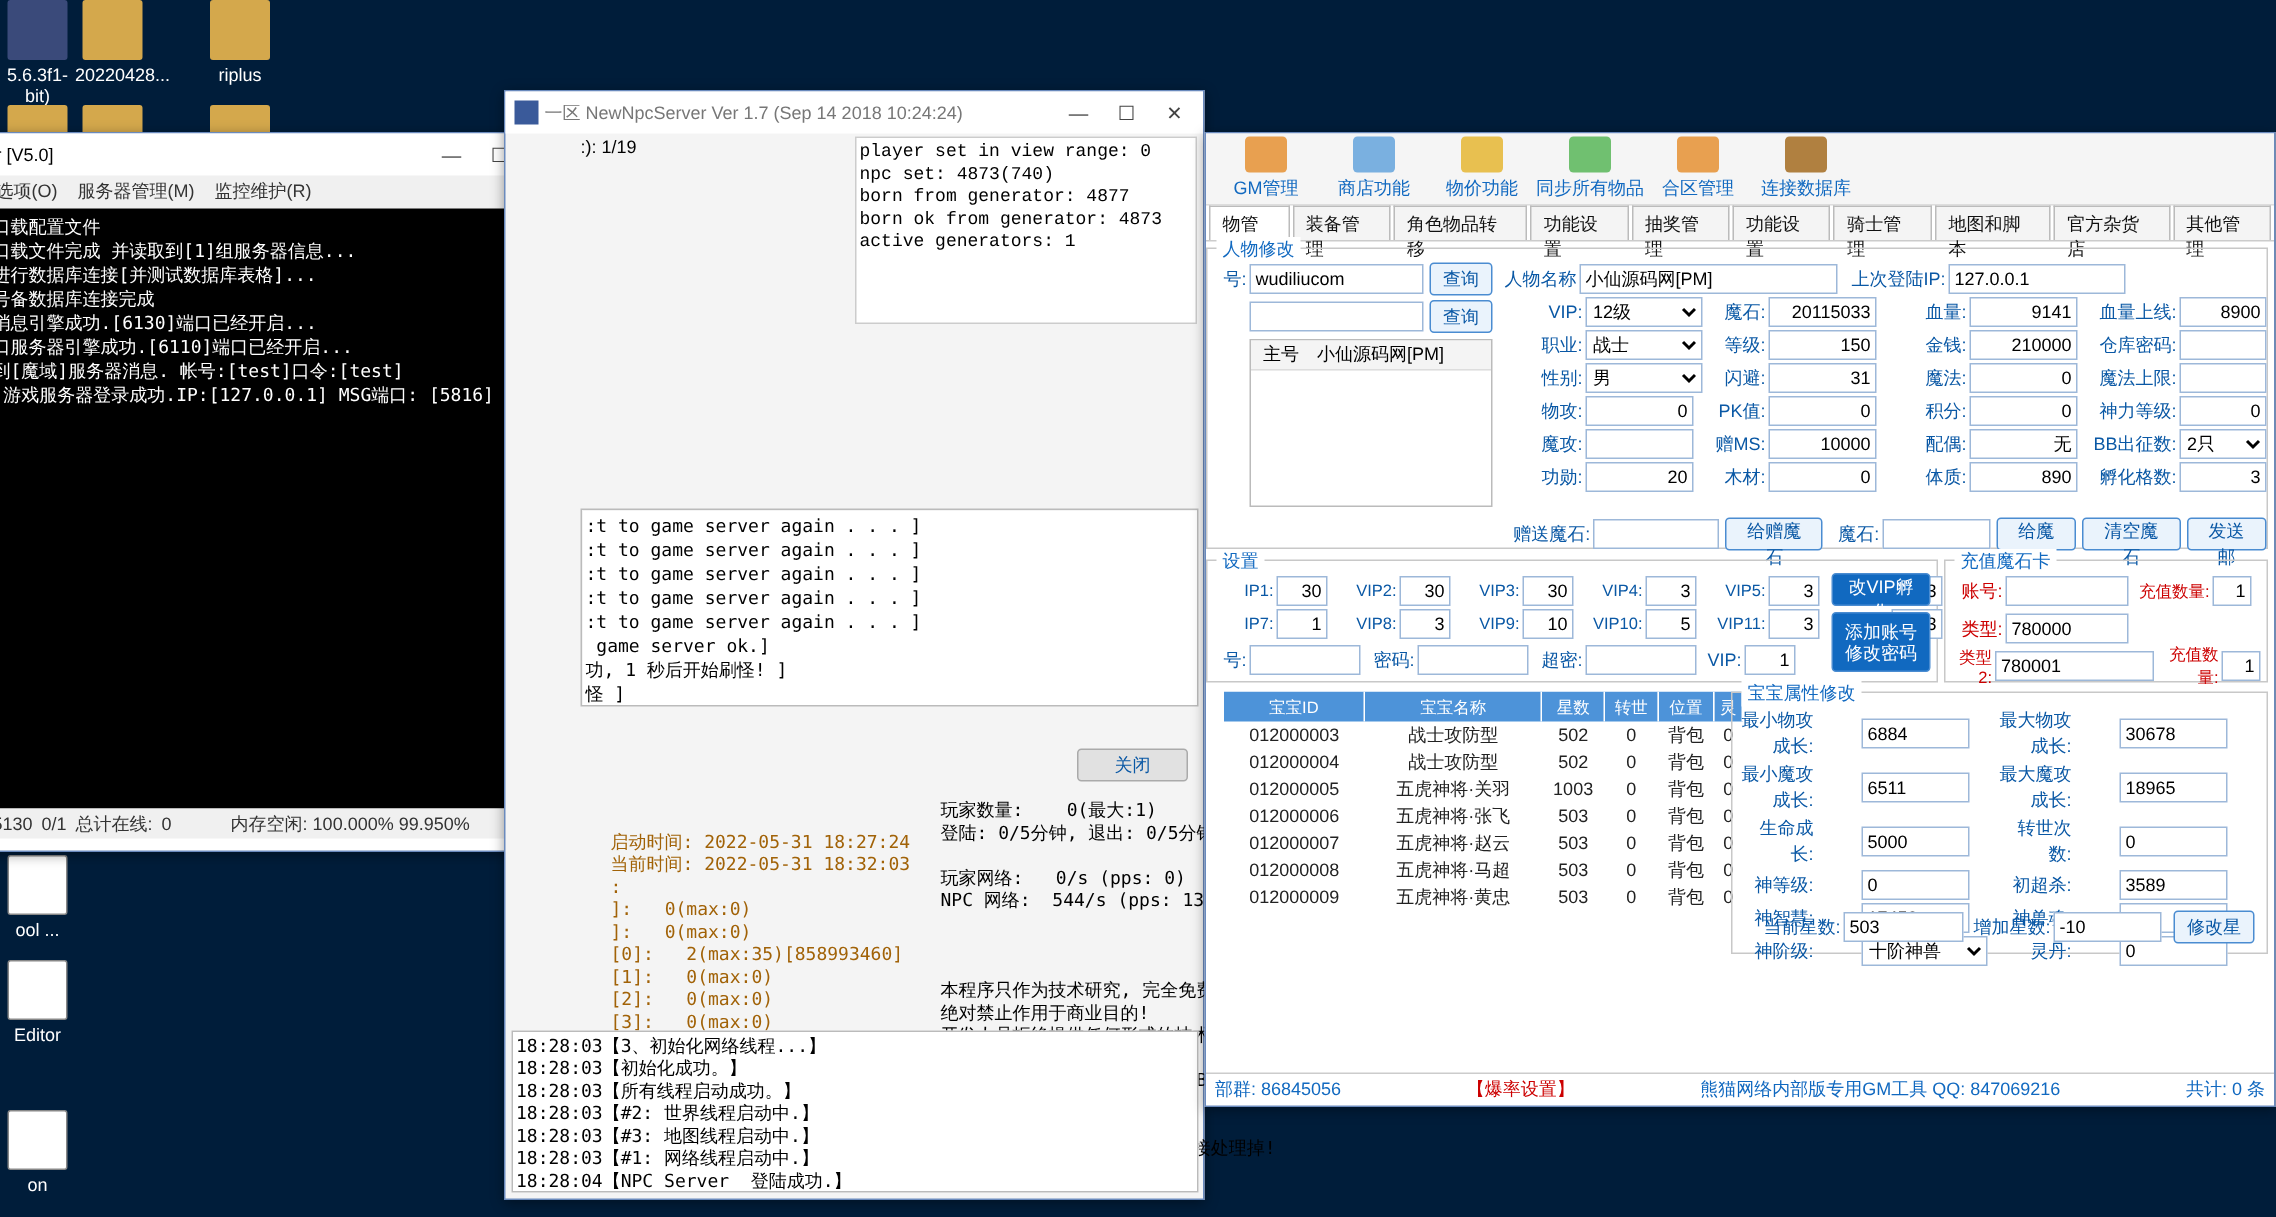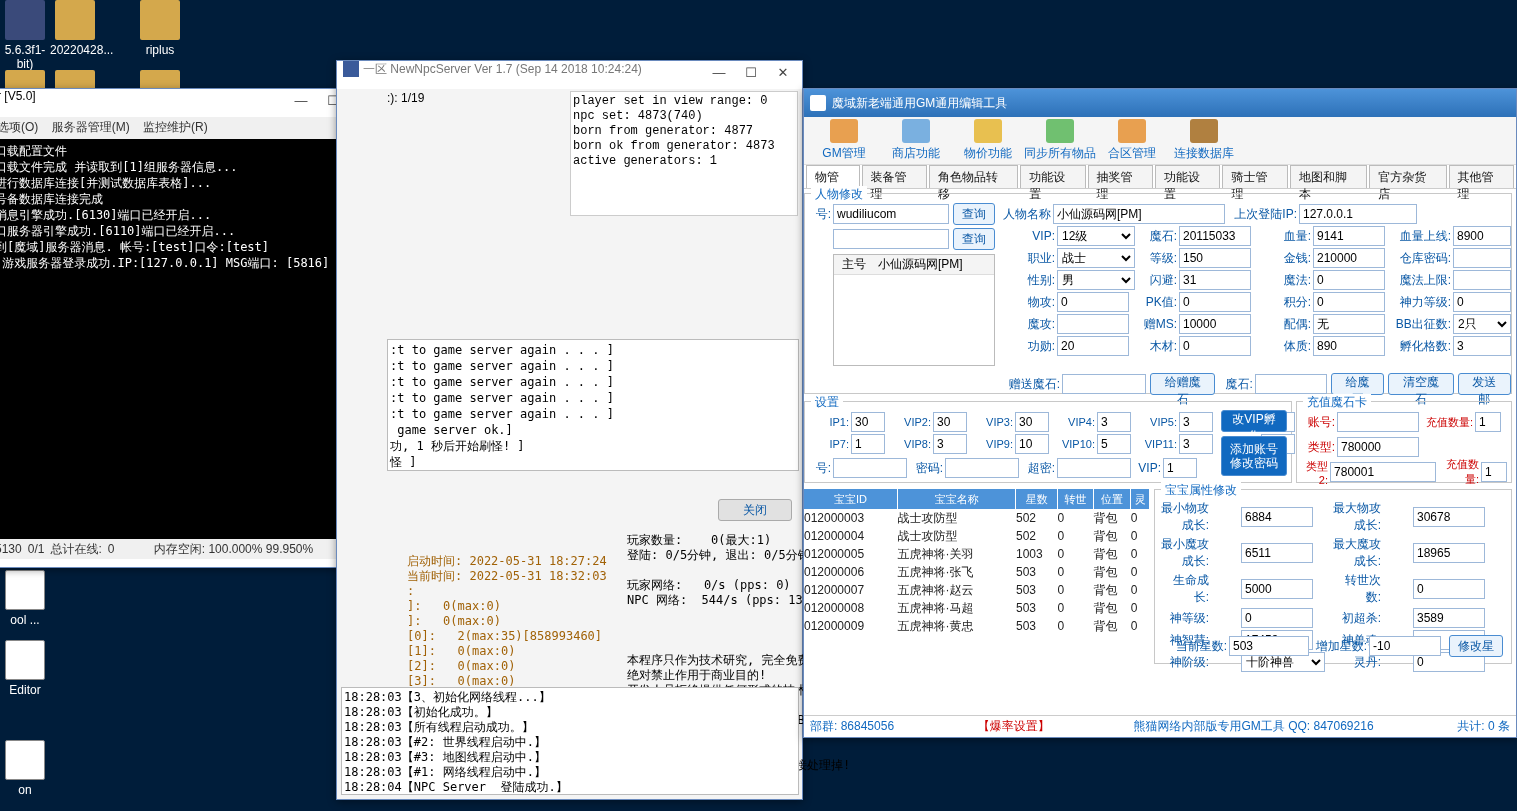--- a/index.html
+++ b/index.html
@@ -4,21 +4,21 @@
 <style>
 * { margin:0; padding:0; box-sizing:border-box; font-family:"Microsoft YaHei",SimSun,sans-serif; font-size:12px; }
 body { background:#001d3a; width:1517px; height:811px; position:relative; overflow:hidden; }
 .desktop-icon { position:absolute; width:50px; text-align:center; color:#fff; font-size:11px; }
 .desktop-icon .ico { width:40px; height:40px; background:#d4a84c; margin:0 auto 3px; border-radius:2px; }
 .desktop-icon .ico.blue { background:#3a4a7a; }
 .desktop-icon .ico.txt { background:#fff; border:1px solid #888; }
 
 
 .win { position:absolute; background:#fff; border:1px solid #6a8abd; box-shadow:0 2px 8px rgba(0,0,0,.4); }
-.win-title { height:28px; background:#fff; display:flex; align-items:flex-start; padding:0 4px 0 6px; font-size:12px; color:#000; }
+.win-title { height:28px; background:#fff; display:flex; align-items:center; padding:0 4px 0 6px; font-size:12px; color:#000; }
 .win-title .t-txt { flex:1; }
 .win-title .t-btns { display:flex; gap:2px; }
 .win-title .t-btns span { width:30px; height:22px; display:flex; align-items:center; justify-content:center; color:#444; cursor:pointer; font-size:13px; }
 
 
 #win-console { left:-10px; top:88px; width:395px; height:480px; }
 #win-console .menu-bar { height:22px; padding:2px 6px; background:#f0f0f0; font-size:12px; color:#333; }
 #win-console .menu-bar span { margin-right:10px; cursor:pointer; }
 #win-console .console-body { background:#000; color:#fff; font-family:"SimSun",monospace; font-size:12px; line-height:16px; padding:4px; height:400px; overflow:hidden; white-space:pre; }
 #win-console .footer { height:20px; background:#f0f0f0; display:flex; align-items:center; font-size:11px; color:#333; padding:0 4px; }
@@ -44,39 +44,39 @@
 #win-gm .tabs .tab { border:1px solid #bbb; border-bottom:none; padding:3px 8px; font-size:12px; background:#f4f4f4; margin-right:2px; color:#111; cursor:pointer; }
 #win-gm .tabs .tab.active { background:#fff; }
 
 #win-gm .form-area { position:relative; padding:4px; }
 .fg { position:absolute; border:1px solid #c8c8c8; }
 .fg legend,.fg .leg { font-size:12px; color:#1169c0; background:#fff; padding:0 4px; position:absolute; top:-8px; left:6px; }
 .row { display:flex; align-items:center; height:24px; margin-bottom:1px; }
 .lbl { font-size:12px; color:#0a58a5; width:52px; text-align:right; padding-right:2px; }
 .lbl-red { color:#c00; }
 input.txt { height:20px; border:1px solid #9db8d9; padding:0 3px; font-size:12px; background:#fff; }
-input.txt.c { text-align:left; }
+input.txt.c { text-align:right; }
 select.sel { height:20px; border:1px solid #9db8d9; font-size:12px; background:#fff; }
 button.btn { height:22px; border:1px solid #4a8cd1; background:#eaf3fc; color:#0a58a5; font-size:12px; padding:0 8px; cursor:pointer; border-radius:3px; }
 button.btn.pr { background:#1169c0; color:#fff; }
 
 
 .stat-grid { display:grid; grid-template-columns:52px 78px 44px 78px 56px 78px 62px 66px; gap:2px 0; align-items:center; }
 .stat-grid .lbl { width:auto; text-align:right; }
 .stat-grid input { width:72px; }
 
 
 .vip-grid { display:grid; grid-template-columns:repeat(6,40px 38px); gap:2px 2px; align-items:center; }
 .vip-grid .lbl { width:auto; font-size:11px; padding-right:0; }
 .vip-grid input { width:34px; text-align:center; }
 
 
 .pt-tbl { border-collapse:collapse; width:100%; font-size:12px; }
 .pt-tbl th { background:#4d93d9; color:#fff; font-weight:normal; height:20px; border-right:1px solid #fff; font-size:11px; }
-.pt-tbl td { height:18px; text-align:left; color:#222; }
+.pt-tbl td { height:18px; text-align:center; color:#222; }
 
 
 #win-gm .status-bar { position:absolute; bottom:0; left:0; right:0; height:22px; border-top:1px solid #ccc; display:flex; align-items:center; font-size:12px; color:#1169c0; padding:0 6px; justify-content:space-between; }
 
 
 .pet-attr { display:grid; grid-template-columns:80px 88px 80px 88px; gap:2px 2px; align-items:center; }
 .pet-attr .lbl { text-align:right; color:#0a58a5; }
 .pet-attr input { width:72px; }
 </style>
 </head>
@@ -209,24 +209,20 @@
 18:28:03【初始化成功。】
 18:28:03【所有线程启动成功。】
 18:28:03【#2: 世界线程启动中.】
 18:28:03【#3: 地图线程启动中.】
 18:28:03【#1: 网络线程启动中.】
 18:28:04【NPC Server  登陆成功.】
 18:28:04【Account Server 登陆成功。】</div>
 </div>
 
 <div class="win" id="win-gm">
-  <div class="gm-title">
-    <span style="width:16px;height:16px;background:#fff;margin-right:6px;border-radius:2px;"></span>
-    <span>魔域新老端通用GM通用编辑工具</span>
-  </div>
   <div class="toolbar">
     <div class="tb-item"><div class="ico" style="background:#e8a050"></div><span>GM管理</span></div>
     <div class="tb-item"><div class="ico" style="background:#7ab0e0"></div><span>商店功能</span></div>
     <div class="tb-item"><div class="ico" style="background:#e8c050"></div><span>物价功能</span></div>
     <div class="tb-item"><div class="ico" style="background:#70c070"></div><span>同步所有物品</span></div>
     <div class="tb-item"><div class="ico" style="background:#e8a050"></div><span>合区管理</span></div>
     <div class="tb-item"><div class="ico" style="background:#b08040"></div><span>连接数据库</span></div>
   </div>
   <div class="tabs">
     <div class="tab active">物管理</div>
@@ -394,21 +390,21 @@
           </div>
         <div class="row">
             <span class="lbl lbl-red" style="width:36px;font-size:11px">类型2:</span>
             <input class="txt" style="width: 106px;" value="780001">
           <span class="lbl lbl-red" style="width:56px;font-size:11px">充值数量:</span>
             <input class="txt c" style="width: 26px;" value="1">
           </div>
       </div>
     </div>
 
-    <div style="position:absolute;left:0;top:300px;width:346px;height:146px;overflow:hidden;">
+    <div style="position:absolute;left:12px;top:300px;width:346px;height:146px;overflow:hidden;">
       <table class="pt-tbl" id="petTbl">
           <tbody>
             <tr>
               <th>宝宝ID</th>
               <th>宝宝名称</th>
               <th>星数</th>
               <th>转世</th>
               <th>位置</th>
               <th>灵</th>
             </tr>

